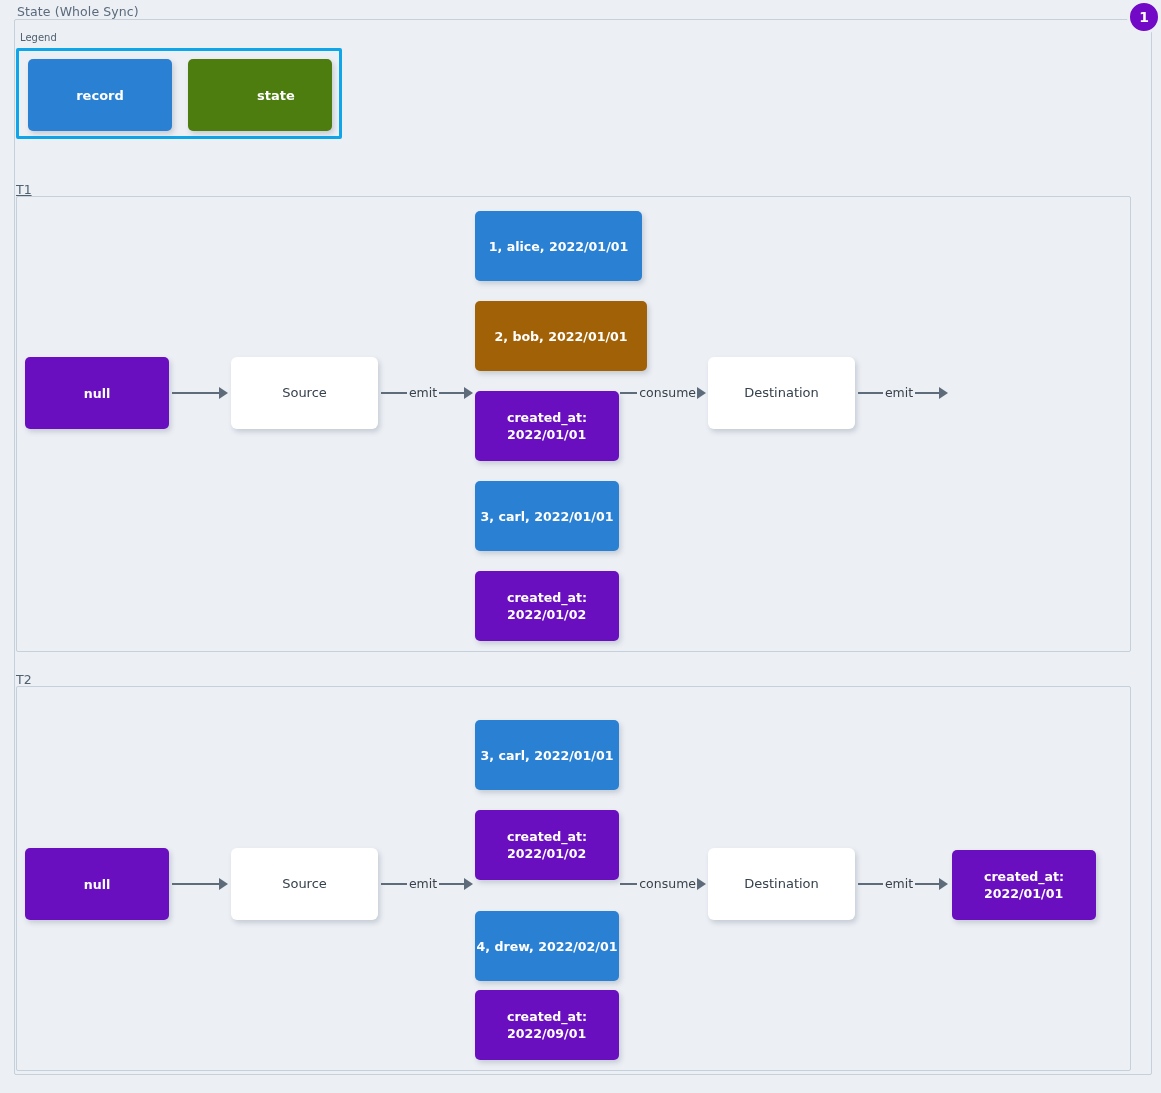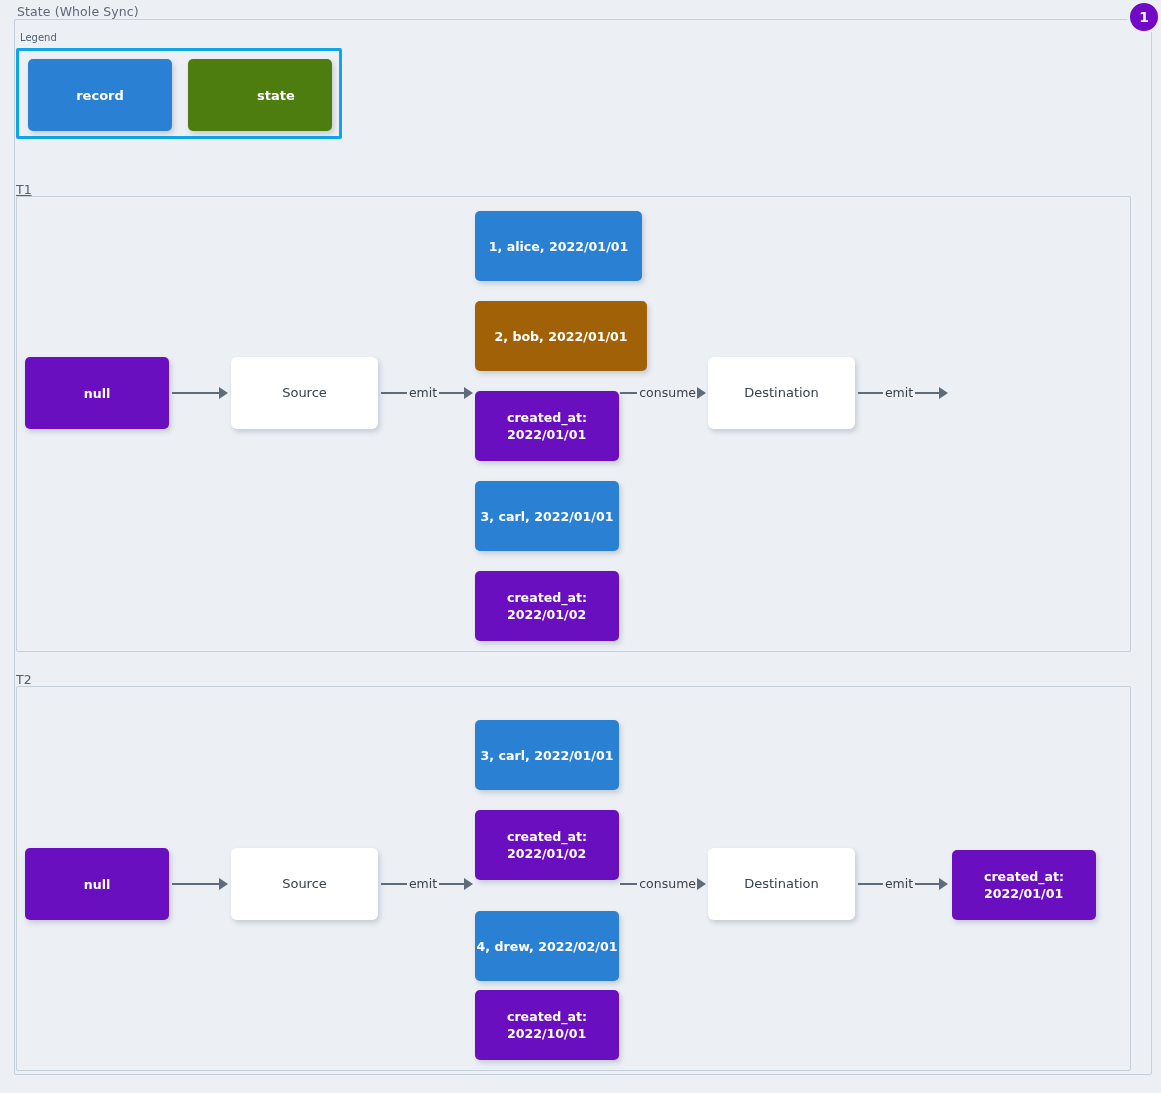--- a/index.html
+++ b/index.html
@@ -281,21 +281,21 @@
       <span>created_at:</span><br>
       <span>2022/01/02</span>
     </span>
   </div>
   <div class="node record" style="left: 475px; top: 900px; width: 144px; height: 70px; background: rgb(42, 128, 210); margin-top: 11px;">
     <span>4, drew, 2022/02/01</span>
   </div>
   <div class="node state" style="left: 475px; top: 990px; width: 144px; height: 70px; background: rgb(106, 15, 191);">
     <span class="stacked">
       <span>created_at:</span><br>
-      <span>2022/10/01</span>
+      <span>2022/09/01</span>
     </span>
   </div>
 
   <div class="arrow" style="left:620px; top:874px; width:86px;">
     <span class="seg" style="background: rgb(93, 107, 122);"></span>
     <span class="lbl">consume</span>
     <span class="head" style="border-left-color: rgb(93, 107, 122);"></span>
   </div>
 
   <div class="node plain" style="left: 708px; top: 848px; width: 147px; height: 72px; background: rgb(255, 255, 255);">

